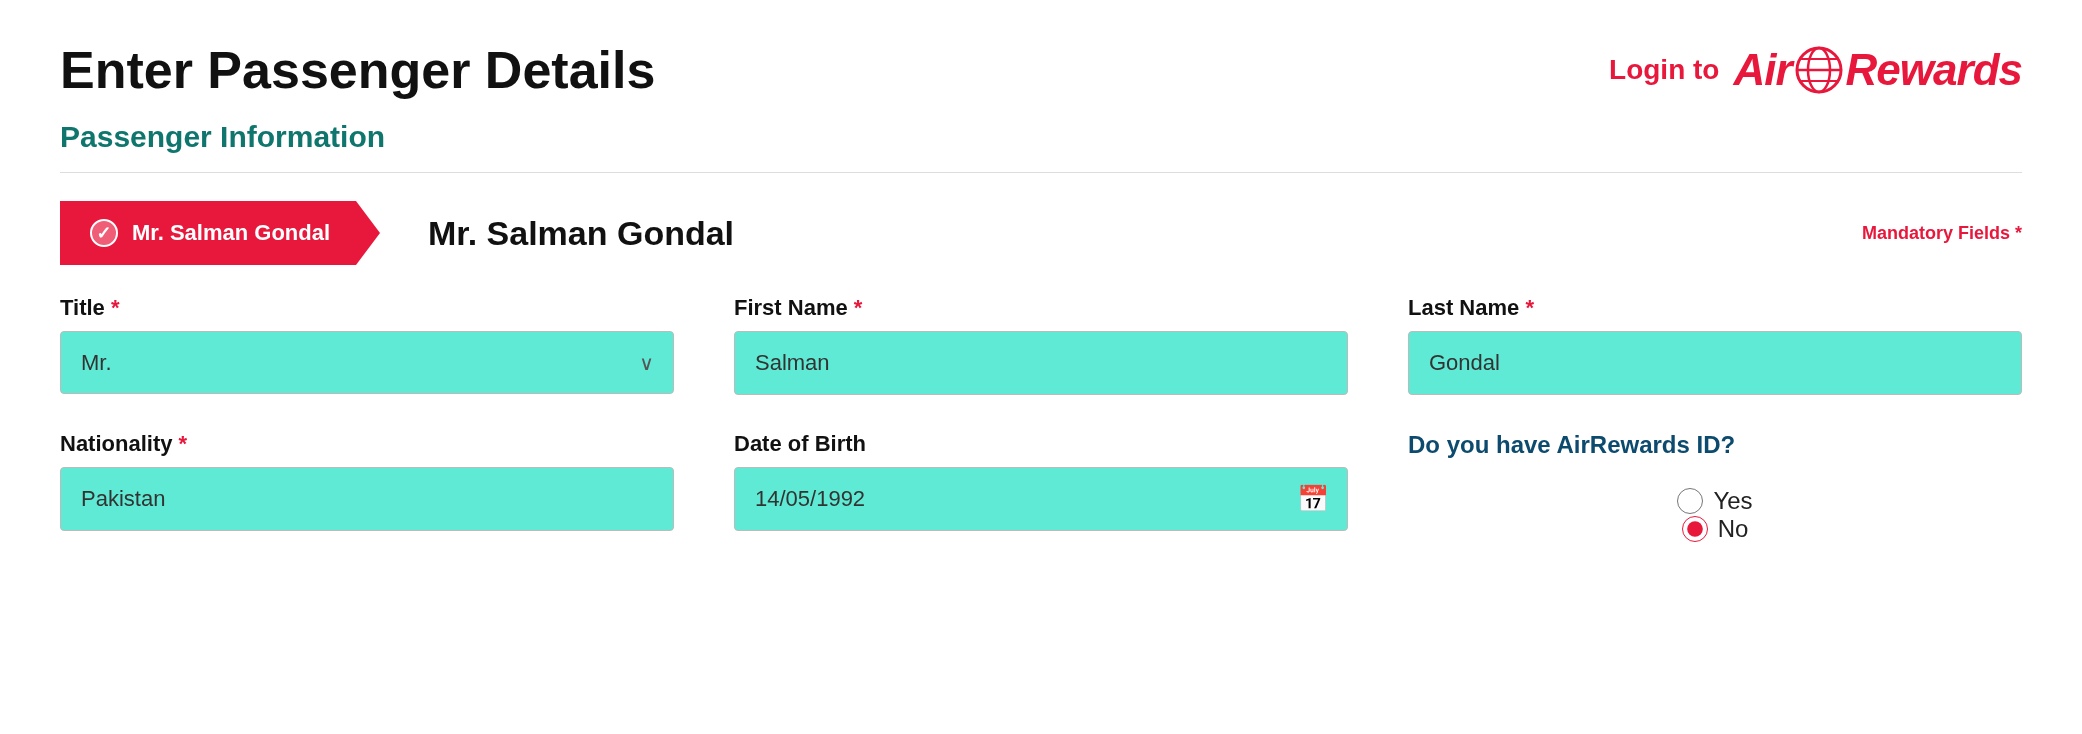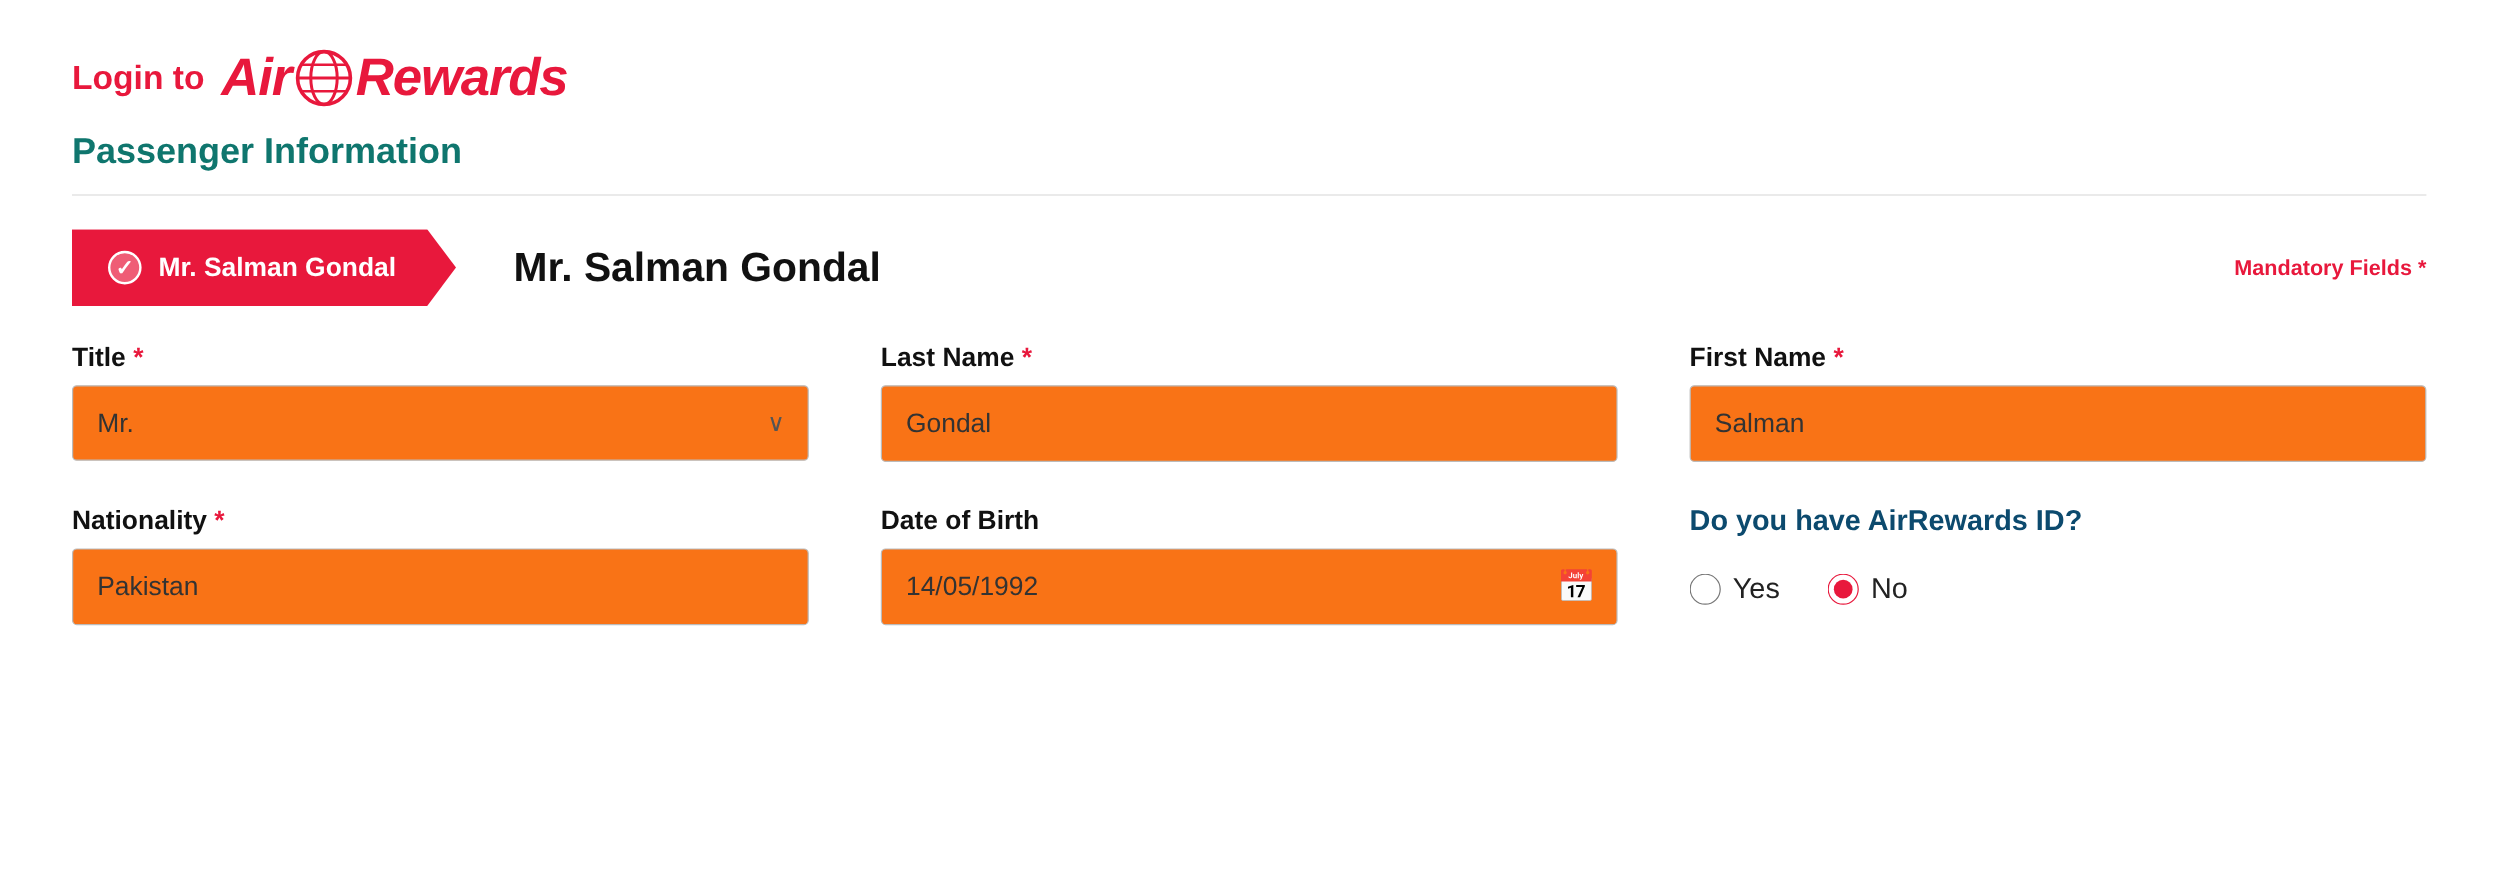--- a/index.html
+++ b/index.html
@@ -152,21 +152,21 @@
       font-weight: 700;
     }
 
     .form-input, .form-select {
       width: 100%;
       padding: 18px 20px;
       font-size: 22px;
       border: 1.5px solid #bbb;
       border-radius: 4px;
       color: #333;
-      background: #f97316;
+      background: #5eead4;
       outline: none;
       appearance: none;
       -webkit-appearance: none;
     }
 
     .form-select-wrapper {
       position: relative;
     }
 
     .form-select-wrapper::after {
@@ -190,22 +190,22 @@
       top: 50%;
       transform: translateY(-50%);
       font-size: 26px;
       color: #888;
       pointer-events: none;
     }
 
     .radio-group {
       display: flex;
       align-items: center;
-      gap: 40px;
       padding: 18px 0 10px 0;
+      flex-direction: column;
     }
 
     .radio-option {
       display: flex;
       align-items: center;
       gap: 10px;
       font-size: 24px;
       cursor: pointer;
     }
 
@@ -224,20 +224,21 @@
     .airrewards-question {
       font-size: 24px;
       font-weight: 700;
       color: #0c4a6e;
     }
   </style>
 </head>
 <body>
 
 <div class="page-header">
+  <h1 class="page-title">Enter Passenger Details</h1>
 
   <div class="login-area">
     <span class="login-text">Login to</span>
     <div class="air-rewards-logo">
       <span class="air-rewards-brand">Air</span>
 
       <svg class="globe-icon" viewBox="0 0 50 50" xmlns="http://www.w3.org/2000/svg">
         <circle cx="25" cy="25" r="22" fill="none" stroke="#e8183c" stroke-width="3"></circle>
         <ellipse cx="25" cy="25" rx="11" ry="22" fill="none" stroke="#e8183c" stroke-width="2.5"></ellipse>
         <line x1="3" y1="25" x2="47" y2="25" stroke="#e8183c" stroke-width="2.5"></line>
@@ -278,32 +279,32 @@
         <option>Mr.</option>
         <option>Mrs.</option>
         <option>Ms.</option>
         <option>Dr.</option>
       </select>
     </div>
   </div>
 
   <div class="form-group">
     <label class="form-label">
+      <span>First Name</span>
+      <span class="required-star">*</span>
+    </label>
+    <input class="form-input" type="text" value="Salman" style="">
+  </div>
+
+  <div class="form-group">
+    <label class="form-label">
       <span>Last Name</span>
       <span class="required-star">*</span>
     </label>
     <input class="form-input" type="text" value="Gondal" style="">
-  </div>
-
-  <div class="form-group">
-    <label class="form-label">
-      <span>First Name</span>
-      <span class="required-star">*</span>
-    </label>
-    <input class="form-input" type="text" value="Salman" style="">
   </div>
 
   <div class="form-group">
     <label class="form-label">
       <span>Nationality</span>
       <span class="required-star">*</span>
     </label>
     <input class="form-input" type="text" value="Pakistan" style="">
   </div>
 

